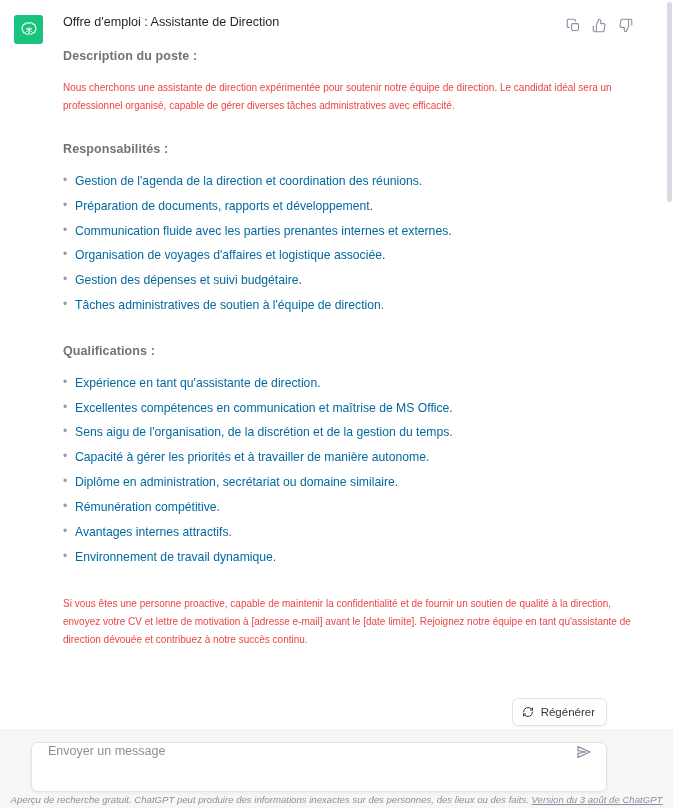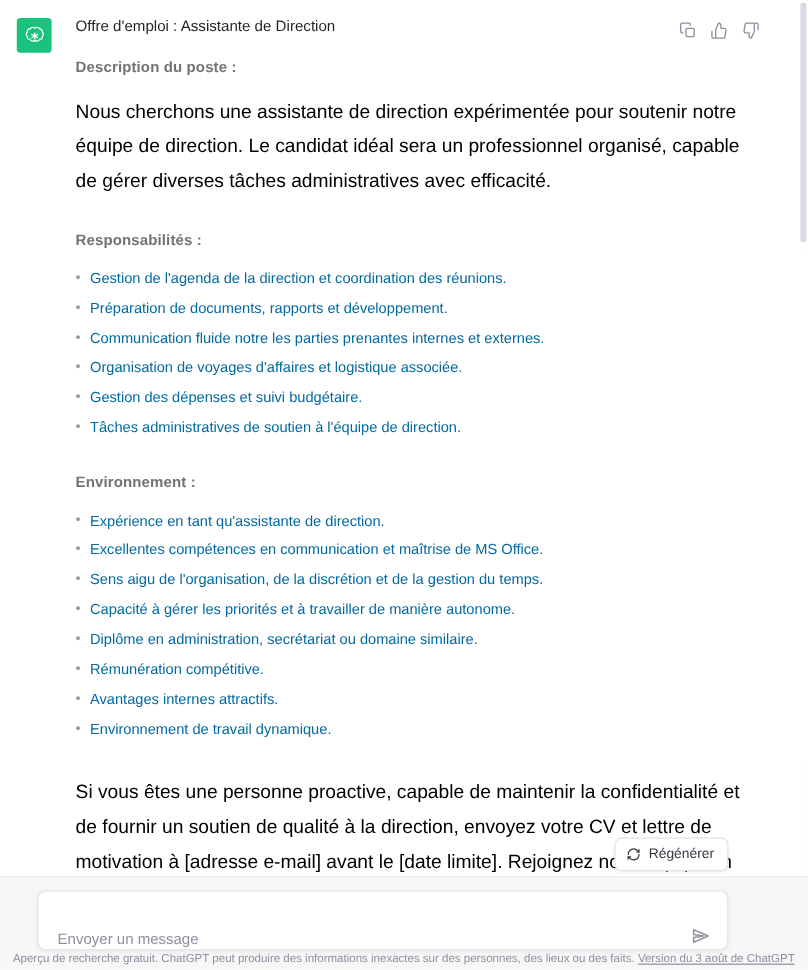--- a/index.html
+++ b/index.html
@@ -77,22 +77,22 @@
     font-size: 12.5px;
     font-weight: bold;
     color: #737373;
     margin: 0 0 14px 0;
     line-height: 1.3;
     letter-spacing: .1px;
   }
   h3.section-title.spaced { margin-top: 26px; }
 
   p.para {
-    font-size: 16px;
-    color: #000000;
+    font-size: 10px;
+    color: #ef4444;
     line-height: 1.82;
     margin: 0 0 6px 0;
   }
 
   ul.bullets {
     list-style: none;
     margin: 0 0 4px 0;
     padding: 0;
   }
   ul.bullets li {
@@ -156,21 +156,21 @@
     position: absolute;
     left: 31px;
     right: 66px;
     top: 11px;
     height: 50px;
     background: #ffffff;
     border: 1px solid #e3e3e6;
     border-radius: 7px;
     box-shadow: 0 1px 4px rgba(0,0,0,.06);
     display: flex;
-    align-items: flex-end;
+    align-items: flex-start;
     padding: 0 12px 0 14px;
   }
   .composer input {
     flex: 1 1 auto;
     border: 0;
     outline: none;
     font-size: 12.5px;
     color: #353740;
     font-family: "Liberation Sans", sans-serif;
     background: transparent;
@@ -191,20 +191,21 @@
 
   .footnote {
     position: absolute;
     left: 0;
     right: 0;
     bottom: 2px;
     text-align: center;
     font-size: 9.6px;
     color: #8e8ea0;
     line-height: 1.4;
+    font-style: italic;
   }
   .footnote a {
     color: #8e8ea0;
     text-decoration: underline;
   }
 
   
   .scroll-track {
     position: absolute;
     top: 0;
@@ -245,27 +246,27 @@
 
         <div class="title-row">Offre d'emploi : Assistante de Direction</div>
 
         <h3 class="section-title">Description du poste :</h3>
         <p class="para">Nous cherchons une assistante de direction expérimentée pour soutenir notre équipe de direction. Le candidat idéal sera un professionnel organisé, capable de gérer diverses tâches administratives avec efficacité.</p>
 
         <h3 class="section-title spaced">Responsabilités :</h3>
         <ul class="bullets">
           <li>Gestion de l'agenda de la direction et coordination des réunions.</li>
           <li>Préparation de documents, rapports et développement.</li>
-          <li>Communication fluide notre les parties prenantes internes et externes.</li>
+          <li>Communication fluide avec les parties prenantes internes et externes.</li>
           <li>Organisation de voyages d'affaires et logistique associée.</li>
           <li>Gestion des dépenses et suivi budgétaire.</li>
           <li>Tâches administratives de soutien à l'équipe de direction.</li>
         </ul>
 
-        <h3 class="section-title spaced">Environnement :</h3>
+        <h3 class="section-title spaced">Qualifications :</h3>
         <ul class="bullets">
           <li>Expérience en tant qu'assistante de direction.</li>
           <li>Excellentes compétences en communication et maîtrise de MS Office.</li>
           <li>Sens aigu de l'organisation, de la discrétion et de la gestion du temps.</li>
           <li>Capacité à gérer les priorités et à travailler de manière autonome.</li>
           <li>Diplôme en administration, secrétariat ou domaine similaire.</li>
         </ul>
 
         <ul class="bullets">
           <li>Rémunération compétitive.</li>

